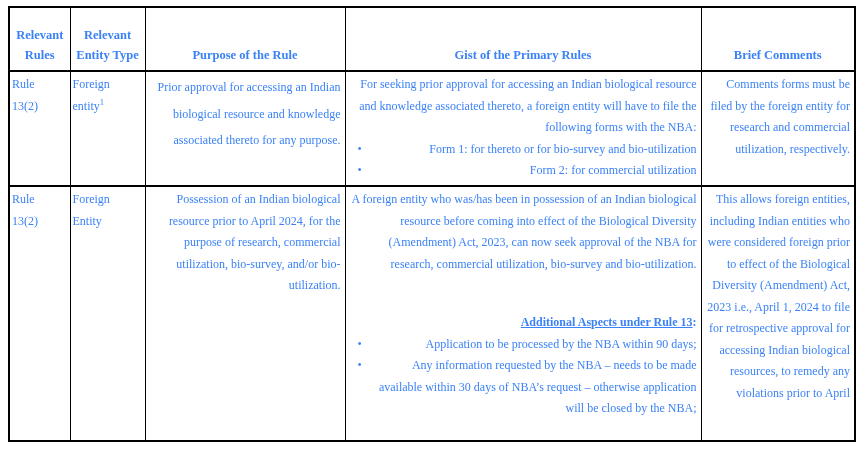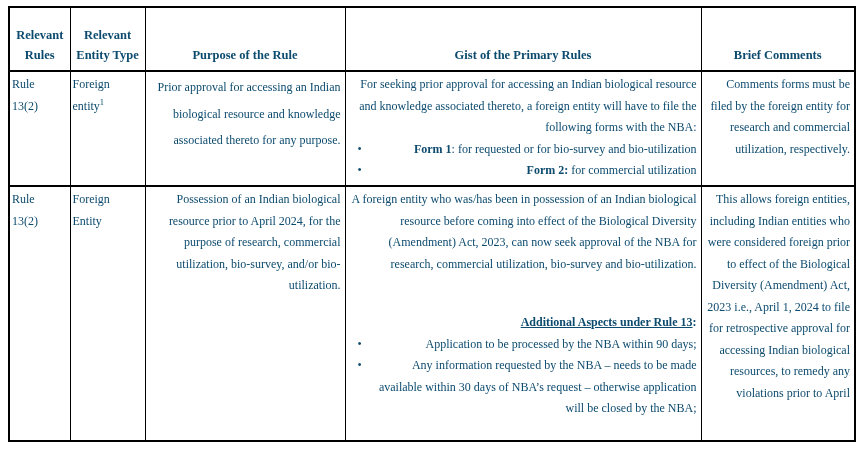--- a/index.html
+++ b/index.html
@@ -6,21 +6,21 @@
     margin: 0;
     padding: 0;
     background: #ffffff;
   }
   .page {
     position: relative;
     width: 866px;
     height: 451px;
     background: #ffffff;
     font-family: "Liberation Serif", serif;
-    color: #0c4a6e;
+    color: #3b82f6;
     overflow: hidden;
   }
   table.rules {
     position: absolute;
     left: 8px;
     top: 6px;
     width: 846px;
     border-collapse: collapse;
     table-layout: fixed;
     border: 2px solid #000000;
@@ -63,21 +63,21 @@
   .bullet {
     position: relative;
     padding-left: 28px;
   }
   .bullet::before {
     content: "\2022";
     position: absolute;
     left: 7px;
     top: 0;
   }
-  .b { font-weight: bold; }
+  .b { font-weight: normal; }
   .u { text-decoration: underline; }
   .subhead { margin-top: 37px; font-weight: bold; }
 </style>
 </head>
 <body>
 
 <div class="page">
   <table class="rules">
     <colgroup>
       <col style="width:61px">
@@ -103,21 +103,21 @@
         </td>
         <td class="center">
           <div>Foreign</div>
           <div><span>entity</span><sup class="fn">1</sup></div>
         </td>
         <td class="loose-text">
           <span>Prior approval for accessing an Indian biological resource and knowledge associated thereto for any purpose.</span>
         </td>
         <td>
           <div>For seeking prior approval for accessing an Indian biological resource and knowledge associated thereto, a foreign entity will have to file the following forms with the NBA:</div>
-          <div class="bullet"><span class="b">Form 1</span><span>: for requested or for bio-survey and bio-utilization</span></div>
+          <div class="bullet"><span class="b">Form 1</span><span>: for thereto or for bio-survey and bio-utilization</span></div>
           <div class="bullet"><span class="b">Form 2:</span><span> for commercial utilization</span></div>
         </td>
         <td>
           <span>Comments forms must be filed by the foreign entity for research and commercial utilization, respectively.</span>
         </td>
       </tr>
       <tr class="row-2">
         <td class="center">
           <div>Rule</div>
           <div>13(2)</div>

